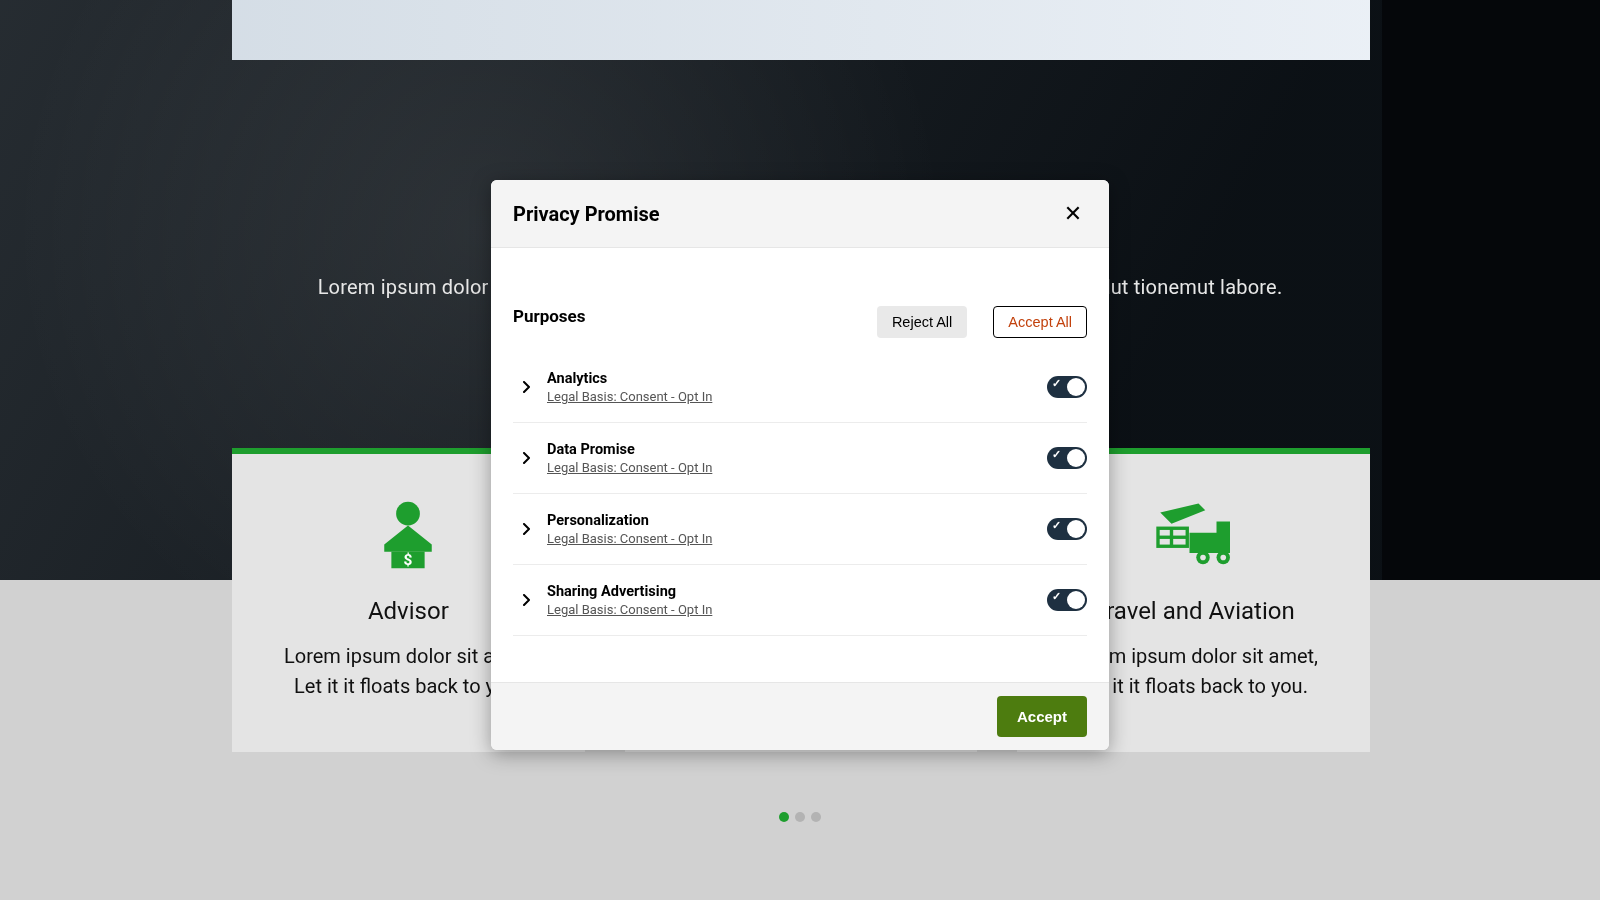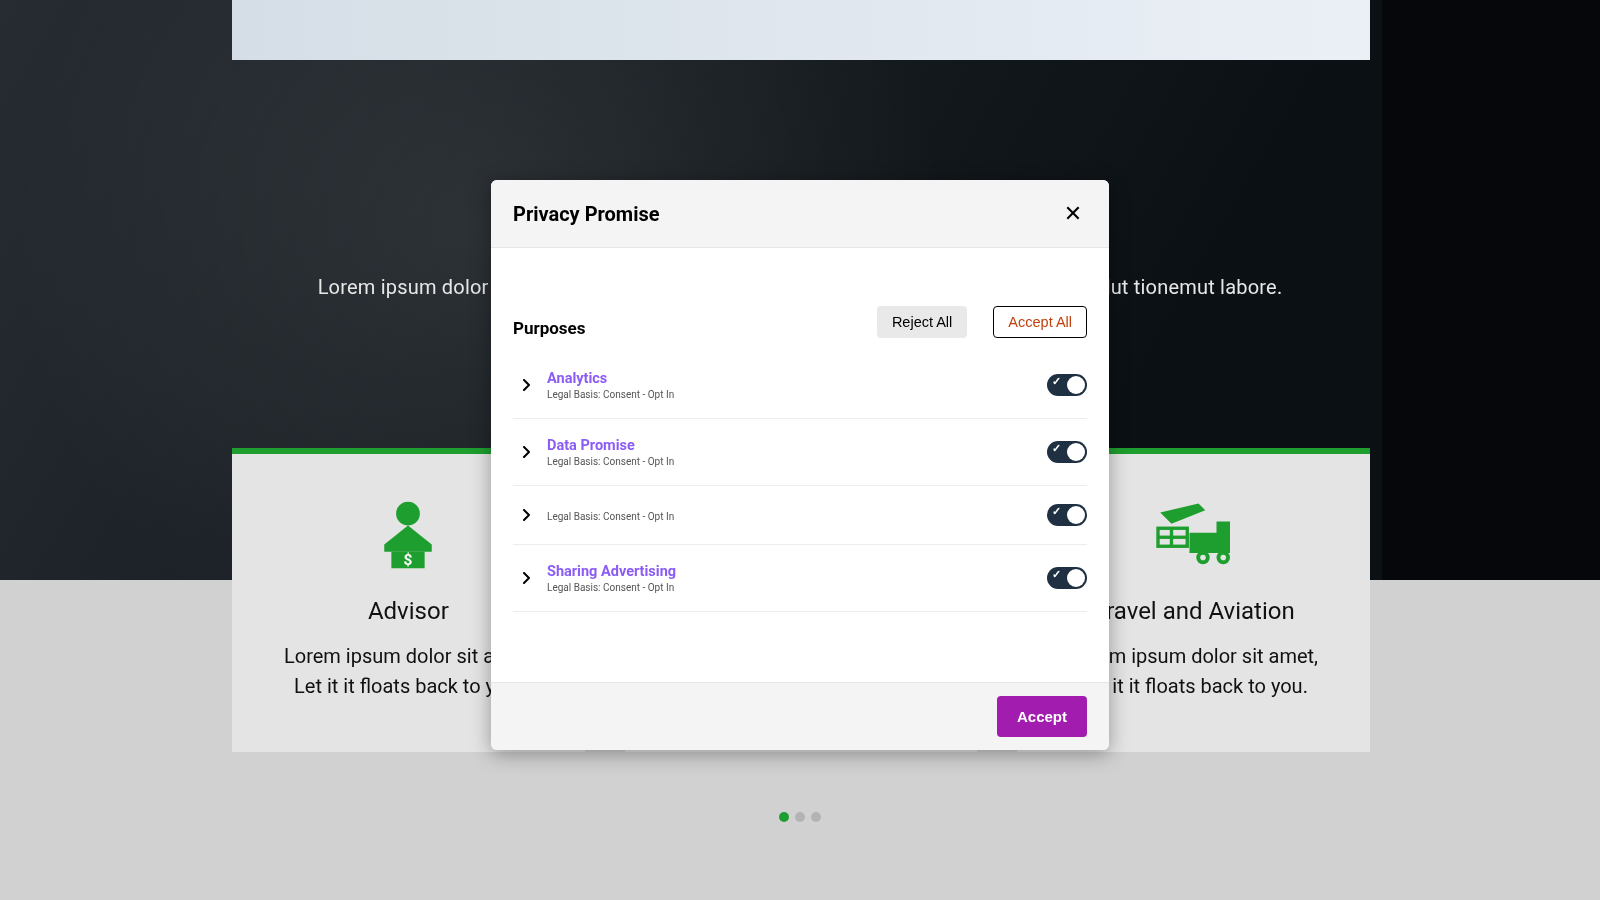--- a/index.html
+++ b/index.html
@@ -94,21 +94,21 @@
     padding: 34px 22px 12px 22px;
     position: relative;
   }
   .modal-body::-webkit-scrollbar { width:6px; }
   .modal-body::-webkit-scrollbar-thumb { background:#c8c8c8; border-radius:3px; }
 
   .modal-intro { font-size: 14px; color: #000; line-height: 1.45; }
 
   .purposes-row {
     margin-top: 24px;
-    display:flex; align-items:flex-end; justify-content:space-between;
+    display:flex; align-items:flex-start; justify-content:space-between;
   }
   .purposes-title { font-size: 17px; font-weight: 700; color:#000; }
   .purposes-buttons { display:flex; gap:26px; }
   .btn-reject {
     background:#e9e9e9; color:#000; border:none; font-size:14.5px; font-weight:500;
     padding: 8px 15px; border-radius:4px; cursor:pointer;
   }
   .btn-accept-all {
     background:#fff; color:#c2410c; border:1.5px solid #000; font-size:14.5px; font-weight:500;
     padding: 7px 14px; border-radius:4px; cursor:pointer;
@@ -120,43 +120,43 @@
     border-bottom: 1px solid #ececec;
   }
   .purpose-row:first-child { padding-top: 10px; }
   .chevron {
     width: 18px; height: 18px; margin: 0 12px 0 4px;
     display:flex; align-items:center; justify-content:center;
     cursor:pointer;
   }
   .chevron svg { stroke:#000; }
   .purpose-meta { flex:1; }
-  .purpose-name { font-size: 14.5px; font-weight: 700; color:#8b5cf6; }
-  .purpose-basis { font-size: 10px; color:#555; margin-top:2px; }
+  .purpose-name { font-size: 14.5px; font-weight: 700; color:#000000; }
+  .purpose-basis { font-size: 13px; color:#555; margin-top:2px;text-decoration:underline; }
 
   .toggle {
     width: 40px; height: 22px; border-radius: 11px;
     background:#1e3041; position:relative; cursor:pointer;
   }
   .toggle::before {
     content:""; position:absolute; right:2px; top:2px;
     width:18px; height:18px; border-radius:50%; background:#fff;
   }
   .toggle::after {
     content:"✓"; position:absolute; left:5px; top:1px; color:#fff; font-size:11px; font-weight:700;
   }
 
   .modal-footer {
     height: 68px; background:#f4f4f4;
     display:flex; align-items:center; justify-content:flex-end;
     padding: 0 22px;
     border-top:1px solid #e6e6e6;
   }
   .btn-accept {
-    background:#a21caf; color:#fff; border:none; font-size:15px; font-weight:600;
+    background:#4d7c0f; color:#fff; border:none; font-size:15px; font-weight:600;
     padding: 12px 20px; border-radius:4px; cursor:pointer;
   }
 
   
   .ic-advisor, .ic-travel { fill:#1e9e2e; }
 </style>
 </head>
 <body>
 
 <div class="bg-dark"></div>
@@ -258,20 +258,21 @@
         <div class="toggle"></div>
       </div>
 
       <div class="purpose-row">
         <div class="chevron">
           <svg width="10" height="12" viewBox="0 0 10 12" fill="none">
               <path d="M3 1 L8 6 L3 11" stroke-width="2" stroke-linecap="round" stroke-linejoin="round"></path>
             </svg>
         </div>
         <div class="purpose-meta">
+          <div class="purpose-name">Personalization</div>
           <div class="purpose-basis">Legal Basis: Consent - Opt In</div>
         </div>
         <div class="toggle"></div>
       </div>
 
       <div class="purpose-row">
         <div class="chevron">
           <svg width="10" height="12" viewBox="0 0 10 12" fill="none">
               <path d="M3 1 L8 6 L3 11" stroke-width="2" stroke-linecap="round" stroke-linejoin="round"></path>
             </svg>

